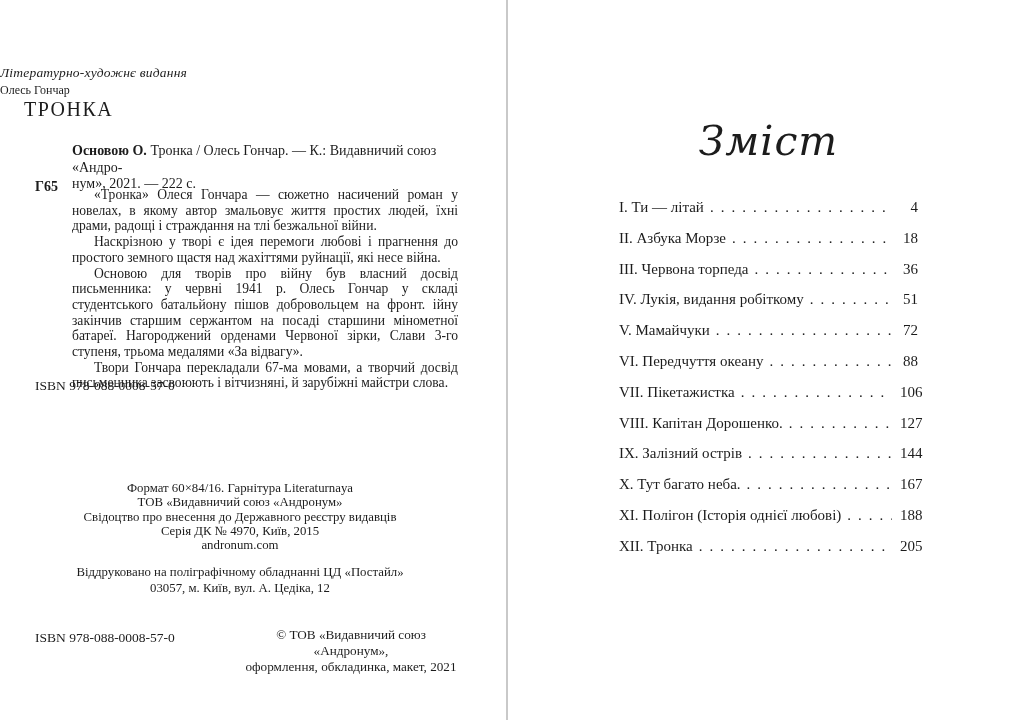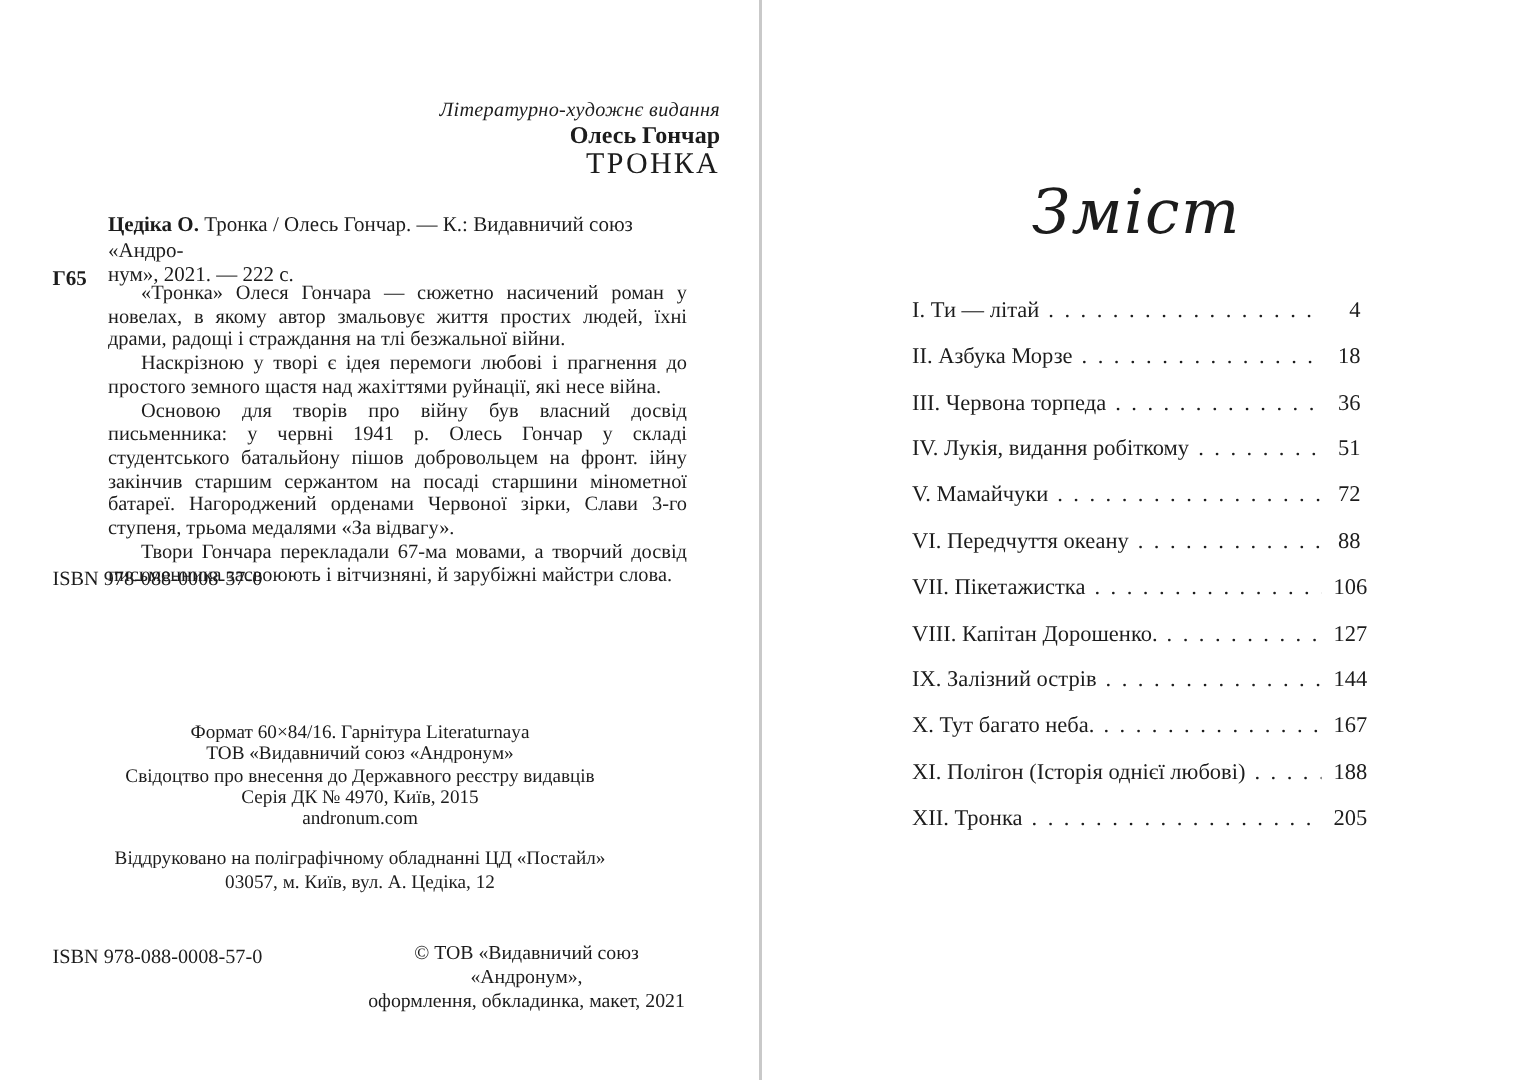--- a/index.html
+++ b/index.html
@@ -14,26 +14,26 @@
   .spread { position: relative; width: 1012px; height: 720px; background: #ffffff; }
 
   .divider {
     position: absolute; left: 506px; top: 0;
     width: 2px; height: 720px;
     background: #c9c9c9;
   }
 
   .page { position: absolute; top: 0; height: 720px; }
   .left-page  { left: 0;     width: 506px; }
-  .right-page { left: 521px; width: 440px; }
+  .right-page { left: 532px; width: 440px; }
 
   
-  .head { position: absolute; top: 65px; left: 0; right: 26px; text-align: right; }
+  .head { position: absolute; top: 65px; left: 0; right: 26px; text-align: left; }
   .edition-note { font-style: italic; font-size: 13.5px; line-height: 16px; letter-spacing: 0.2px; }
-  .author { font-weight: bold; font-size: 16px; line-height: 17px; margin-top: 1px; }
+  .author { font-weight: normal; font-size: 12px; line-height: 17px; margin-top: 1px; }
   .book-title { font-size: 20px; line-height: 18px; letter-spacing: 1.5px; margin-top: 1px; padding-left: 24px; }
 
   .bib { position: absolute; top: 143px; left: 35px; right: 46px; font-size: 14px; line-height: 16.5px; }
   .udc { position: absolute; left: 0; top: 0; font-weight: bold; margin-top: 36px; }
   .bib-text { margin: 0 0 0 37px; }
   .bib-bold { font-weight: bold; }
 
   .annotation {
     position: absolute; top: 187px; left: 72px; right: 48px;
     font-size: 13.6px; line-height: 15.7px; text-align: justify;
@@ -87,21 +87,21 @@
   <div class="page left-page">
 
     <div class="head">
       <div class="edition-note">Літературно-художнє видання</div>
       <div class="author">Олесь Гончар</div>
       <div class="book-title">ТРОНКА</div>
     </div>
 
     <div class="bib">
       <span class="udc">Г65</span>
-      <p class="bib-text"><span class="bib-bold">Цедіка О.</span> <span>Тронка / Олесь Гончар. — К.: Видавничий союз «Андро-</span><br><span>нум», 2021. — 222 с.</span></p>
+      <p class="bib-text"><span class="bib-bold">Основою О.</span> <span>Тронка / Олесь Гончар. — К.: Видавничий союз «Андро-</span><br><span>нум», 2021. — 222 с.</span></p>
     </div>
 
     <div class="annotation">
 
     <p>«Тронка» Олеся Гончара — сюжетно насичений роман у новелах, в якому автор змальовує життя простих людей, їхні драми, радощі і страждання на тлі безжальної війни.</p>
         <p>Наскрізною у творі є ідея перемоги любові і прагнення до простого земного щастя над жахіттями руйнації, які несе війна.</p>
         <p>Основою для творів про війну був власний досвід письменника: у червні 1941 р. Олесь Гончар у складі студентського батальйону пішов добровольцем на фронт. ійну закінчив старшим сержантом на посаді старшини мінометної батареї. Нагороджений орденами Червоної зірки, Слави 3-го ступеня, трьома медалями «За відвагу».</p>
         <p>Твори Гончара перекладали 67-ма мовами, а творчий досвід письменника засвоюють і вітчизняні, й зарубіжні майстри слова.</p>
       </div>
 

